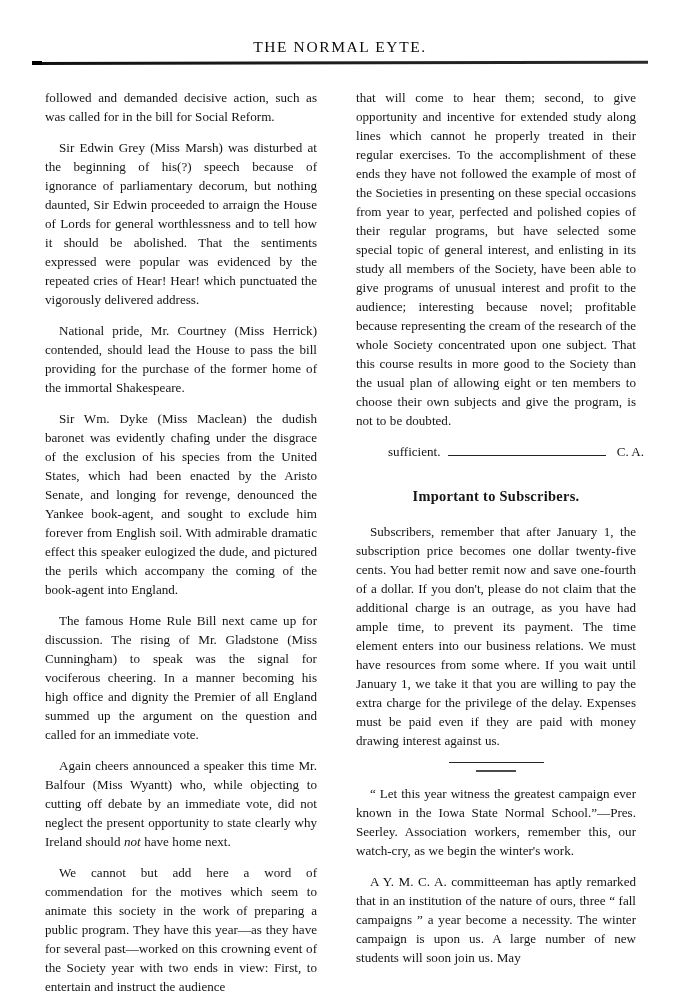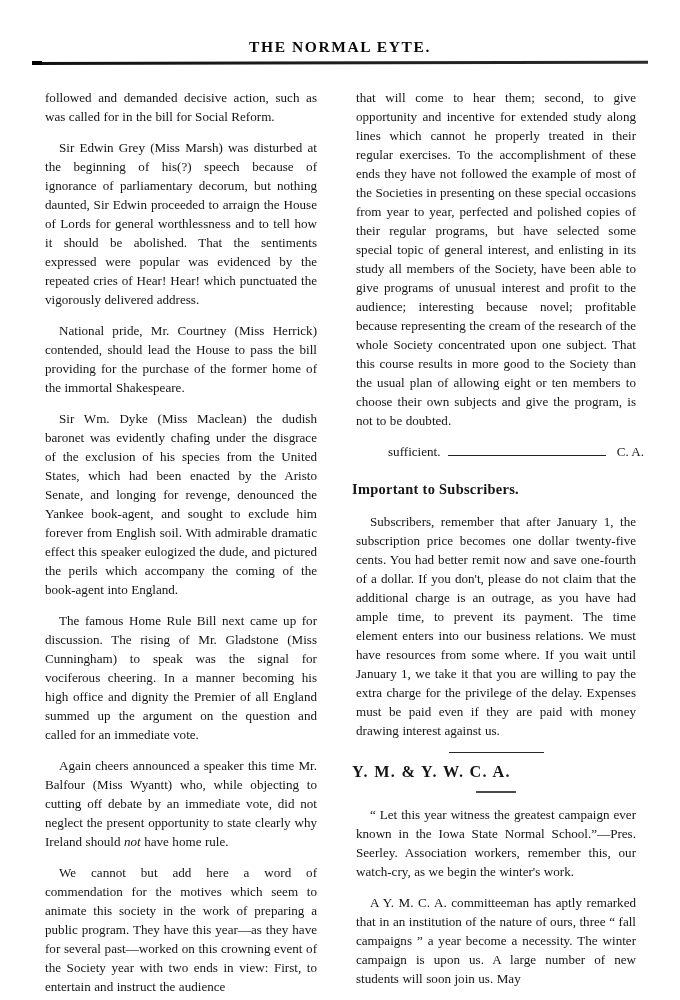--- a/index.html
+++ b/index.html
@@ -27,21 +27,21 @@
   
   .masthead {
     position: absolute;
     left: 0;
     top: 38px;
     width: 680px;
     text-align: center;
   }
   .masthead-title {
     font-family: "Liberation Serif", "DejaVu Serif", serif;
-    font-weight: bold;
+    font-weight: normal;
     font-size: 15.5px;
     letter-spacing: 1.6px;
     color: #0b0b0b;
     display: inline-block;
   }
   .rule-head {
     position: absolute;
     left: 32px;
     top: 62px;
     width: 616px;
@@ -80,22 +80,22 @@
     line-height: 19px;
     text-indent: 14px;
     hyphens: none;
     word-spacing: 0.2px;
   }
   p.body.first { text-indent: 0; }
   em { font-style: italic; }
 
   
   h2.section-head {
-    margin: 8px;
-    text-align: left;
+    margin: 15px;
+    text-align: center;
     font-family: "Liberation Serif", "DejaVu Serif", serif;
     font-weight: bold;
     font-size: 14.4px;
     letter-spacing: 0.3px;
     line-height: 22px;
   }
   h2.section-head.spaced {
     font-size: 16.2px;
     letter-spacing: 1.3px;
   }
@@ -151,21 +151,21 @@
       <p class="body first">followed and demanded decisive action, such as was called for in the bill for Social Reform.</p>
 
       <p class="body">Sir Edwin Grey (Miss Marsh) was disturbed at the beginning of his(?) speech because of ignorance of parliamentary decorum, but nothing daunted, Sir Edwin proceeded to arraign the House of Lords for general worthlessness and to tell how it should be abolished. That the sentiments expressed were popular was evidenced by the repeated cries of Hear! Hear! which punctuated the vigorously delivered address.</p>
 
       <p class="body">National pride, Mr. Courtney (Miss Herrick) contended, should lead the House to pass the bill providing for the purchase of the former home of the immortal Shakespeare.</p>
 
       <p class="body">Sir Wm. Dyke (Miss Maclean) the dudish baronet was evidently chafing under the disgrace of the exclusion of his species from the United States, which had been enacted by the Aristo Senate, and longing for revenge, denounced the Yankee book-agent, and sought to exclude him forever from English soil. With admirable dramatic effect this speaker eulogized the dude, and pictured the perils which accompany the coming of the book-agent into England.</p>
 
       <p class="body">The famous Home Rule Bill next came up for discussion. The rising of Mr. Gladstone (Miss Cunningham) to speak was the signal for vociferous cheering. In a manner becoming his high office and dignity the Premier of all England summed up the argument on the question and called for an immediate vote.</p>
 
-      <p class="body"><span>Again cheers announced a speaker this time Mr. Balfour (Miss Wyantt) who, while objecting to cutting off debate by an immediate vote, did not neglect the present opportunity to state clearly why Ireland should </span><em>not</em><span> have home rule.</span></p>
+      <p class="body"><span>Again cheers announced a speaker this time Mr. Balfour (Miss Wyantt) who, while objecting to cutting off debate by an immediate vote, did not neglect the present opportunity to state clearly why Ireland should </span><em>not</em><span> have home next.</span></p>
 
 
       <p class="body">We cannot but add here a word of commendation for the motives which seem to animate this society in the work of preparing a public program. They have this year—as they have for several past—worked on this crowning event of the Society year with two ends in view: First, to entertain and instruct the audience</p>
 
     </div>
 
     <div class="col col-right">
 
       <p class="body first">that will come to hear them; second, to give opportunity and incentive for extended study along lines which cannot he properly treated in their regular exercises. To the accomplishment of these ends they have not followed the example of most of the Societies in presenting on these special occasions from year to year, perfected and polished copies of their regular programs, but have selected some special topic of general interest, and enlisting in its study all members of the Society, have been able to give programs of unusual interest and profit to the audience; interesting because novel; profitable because representing the cream of the research of the whole Society concentrated upon one subject. That this course results in more good to the Society than the usual plan of allowing eight or ten members to choose their own subjects and give the program, is not to be doubted.</p>
 
@@ -177,21 +177,20 @@
       </div>
 
       <div class="gap-sm"></div>
 
       <h2 class="section-head">Important to Subscribers.</h2>
 
       <p class="body">Subscribers, remember that after January 1, the subscription price becomes one dollar twenty-five cents. You had better remit now and save one-fourth of a dollar. If you don't, please do not claim that the additional charge is an outrage, as you have had ample time, to prevent its payment. The time element enters into our business relations. We must have resources from some where. If you wait until January 1, we take it that you are willing to pay the extra charge for the privilege of the delay. Expenses must be paid even if they are paid with money drawing interest against us.</p>
 
       <div class="rule-long"></div>
 
-      <h2 class="section-head spaced">Y. M. &amp; Y. W. C. A.</h2>
 
       <div class="rule-short"></div>
 
       <p class="body">“ Let this year witness the greatest campaign ever known in the Iowa State Normal School.”—Pres. Seerley. Association workers, remember this, our watch-cry, as we begin the winter's work.</p>
 
       <p class="body">A Y. M. C. A. committeeman has aptly remarked that in an institution of the nature of ours, three “ fall campaigns ” a year become a necessity. The winter campaign is upon us. A large number of new students will soon join us. May</p>
 
     </div>
 
   </div>

